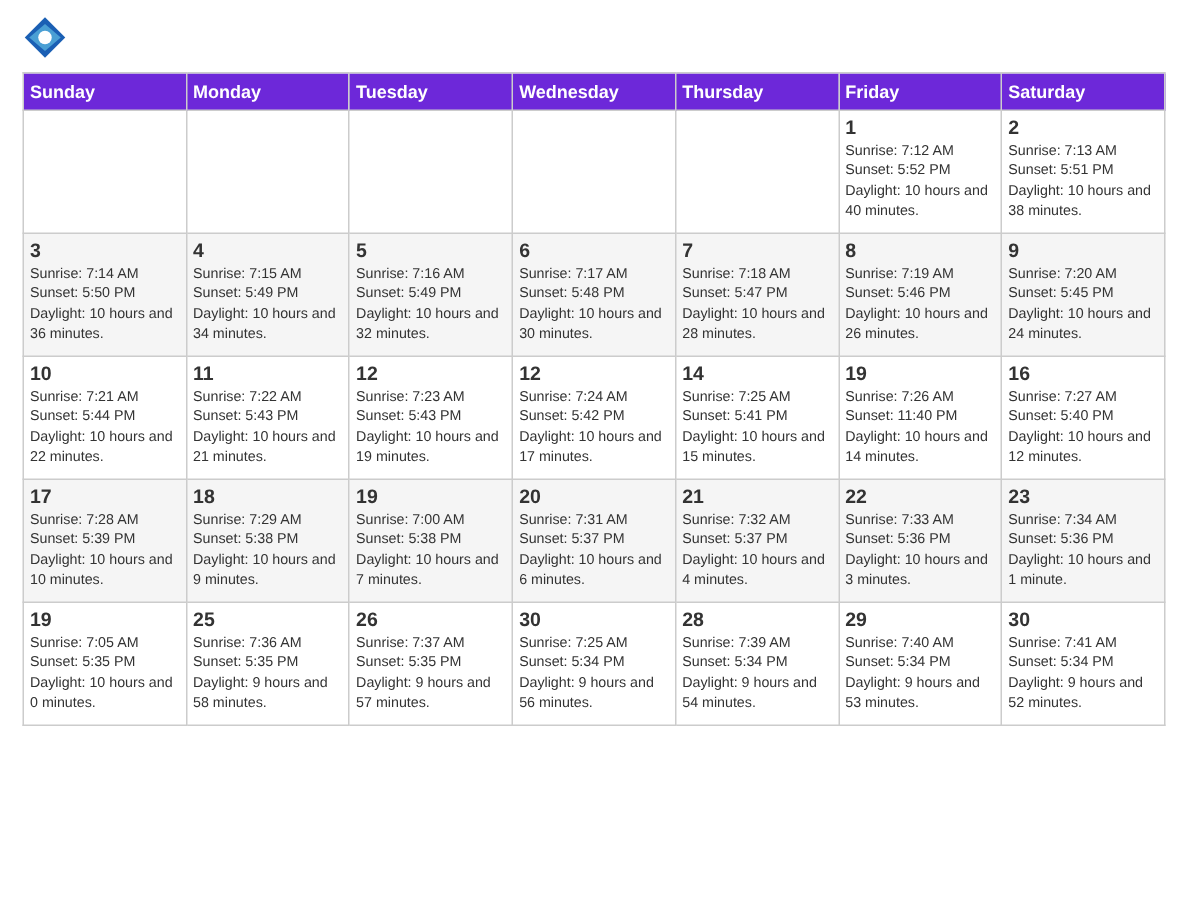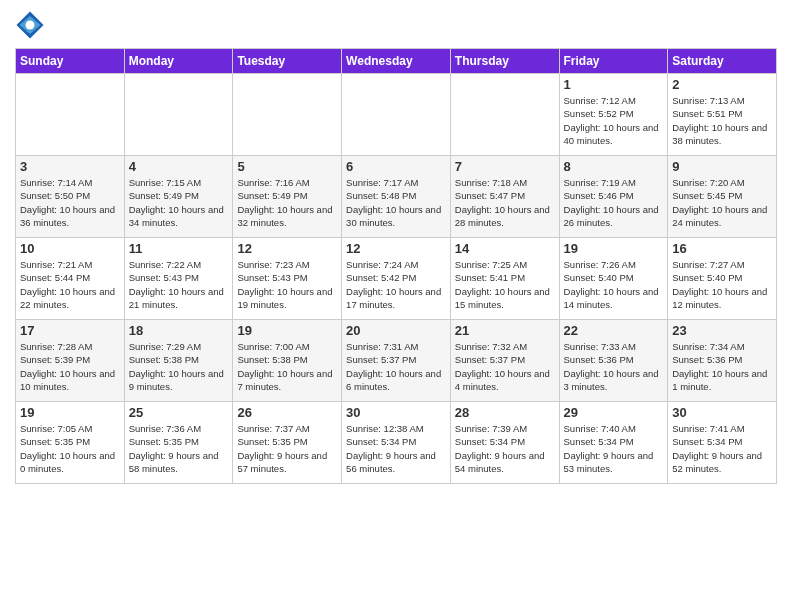--- a/index.html
+++ b/index.html
@@ -216,21 +216,21 @@
           </td>
           <td>
             <div class="day-number">14</div>
             <div class="day-info">Sunrise: 7:25 AM
 Sunset: 5:41 PM
 Daylight: 10 hours and 15 minutes.</div>
           </td>
           <td>
             <div class="day-number">19</div>
             <div class="day-info">Sunrise: 7:26 AM
-Sunset: 5:40 PM
+Sunset: 11:40 PM
 Daylight: 10 hours and 14 minutes.</div>
           </td>
           <td>
             <div class="day-number">16</div>
             <div class="day-info">Sunrise: 7:27 AM
 Sunset: 5:40 PM
 Daylight: 10 hours and 12 minutes.</div>
           </td>
         </tr>
         <tr>
@@ -291,21 +291,21 @@
 Daylight: 9 hours and 58 minutes.</div>
           </td>
           <td>
             <div class="day-number">26</div>
             <div class="day-info">Sunrise: 7:37 AM
 Sunset: 5:35 PM
 Daylight: 9 hours and 57 minutes.</div>
           </td>
           <td>
             <div class="day-number">30</div>
-            <div class="day-info">Sunrise: 12:38 AM
+            <div class="day-info">Sunrise: 7:25 AM
 Sunset: 5:34 PM
 Daylight: 9 hours and 56 minutes.</div>
           </td>
           <td>
             <div class="day-number">28</div>
             <div class="day-info">Sunrise: 7:39 AM
 Sunset: 5:34 PM
 Daylight: 9 hours and 54 minutes.</div>
           </td>
           <td>

